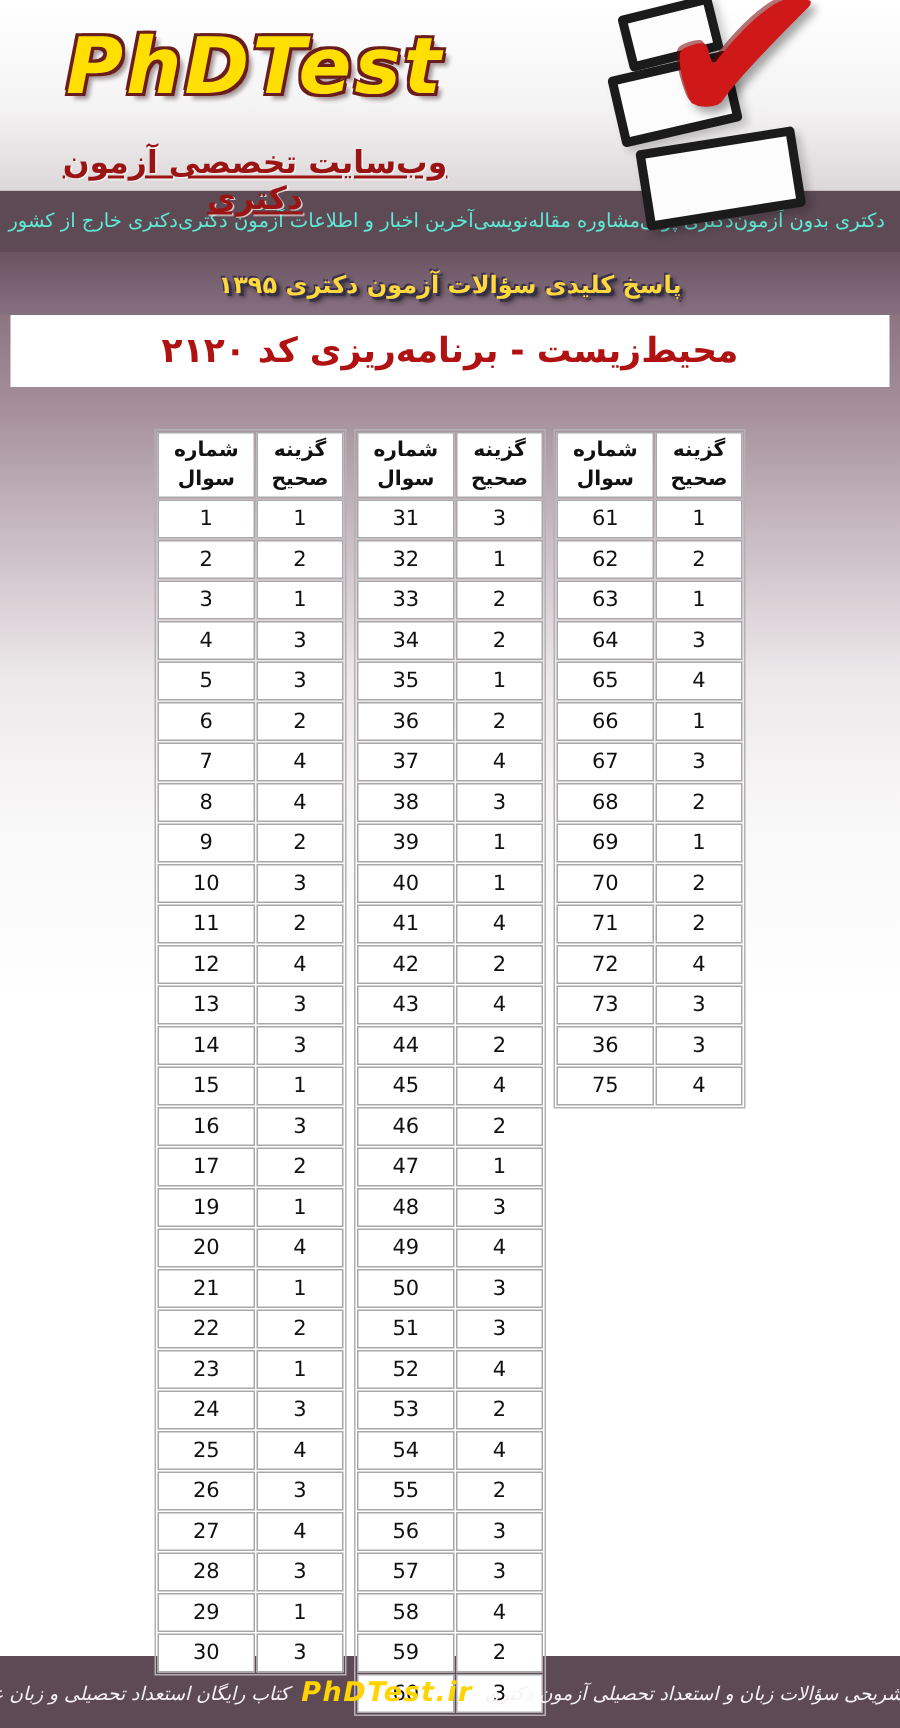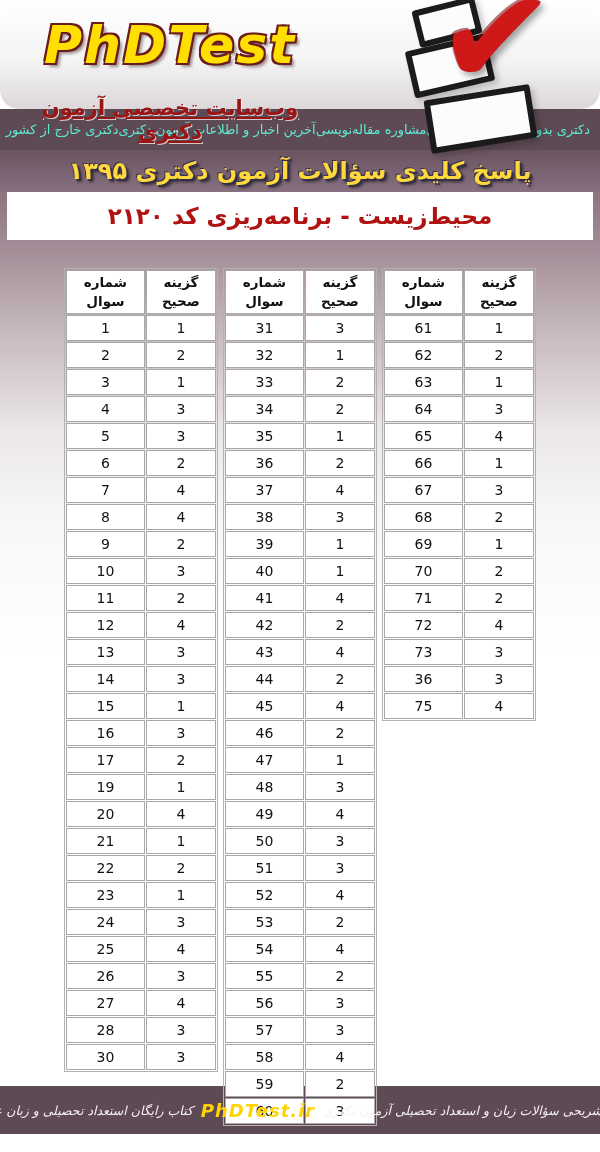--- a/index.html
+++ b/index.html
@@ -1,20 +1,20 @@
 <!DOCTYPE html>
 <html lang="fa" style="--nav-background: #5d4a54; --footer-background: #5d4a54; --page-title-yellow: #ffd83d; --logo-yellow: #ffdf00; --logo-outline-red: #6b1d1d; --tagline-red: #9b1414; --subject-red: #b01212; --checkmark-red: #cf1818; --site-yellow: #ffd400; --table-border-gray: #a8a8a8; --banner-mauve: #8d7580;"><head>
 <meta charset="utf-8">
 <style>
   html,body{margin:0;padding:0;}
   body{width:600px;background:#ffffff;font-family:"DejaVu Sans","Liberation Sans",sans-serif;}
   .page{position:relative;width:600px;height:1152px;overflow:hidden;background:#fff;}
 
   
-  .banner{position:relative;height:109px;background:linear-gradient(to bottom,#ffffff 0%,#f5f4f5 55%,#dcd7d9 100%);border-radius:19px;}
+  .banner{position:relative;height:127px;background:linear-gradient(to bottom,#ffffff 0%,#f5f4f5 55%,#dcd7d9 100%);}
   .banner-left{position:absolute;left:20px;top:6px;width:300px;text-align:center;}
   .logo{font-size:52px;font-weight:bold;font-style:italic;letter-spacing:2px;line-height:1.5;color:var(--logo-yellow,#ffdf00);
         text-shadow:-2px -2px 0 var(--logo-outline-red,#6b1d1d),2px -2px 0 var(--logo-outline-red,#6b1d1d),
                     -2px 2px 0 var(--logo-outline-red,#6b1d1d),2px 2px 0 var(--logo-outline-red,#6b1d1d),
                     4px 4px 3px rgba(60,30,30,.45);cursor:pointer;}
   .tagline{margin-top:12px;font-size:21px;font-weight:bold;direction:rtl;color:var(--tagline-red,#9b1414);
            text-shadow:1px 1px 0 rgba(255,255,255,.7);text-decoration:underline;}
   .checklist{position:absolute;right:0;top:0;width:215px;height:127px;}
   .cbox{position:absolute;background:#fcfcfc;border:6px solid #1b1b1b;border-radius:3px;box-shadow:3px 4px 6px rgba(0,0,0,.20);}
   .cbox1{width:52px;height:26px;left:30px;top:3px;transform:rotate(-14deg);}
@@ -24,30 +24,30 @@
              color:var(--checkmark-red,#cf1818);text-shadow:4px 4px 6px rgba(0,0,0,.35),-2px -2px 0 rgba(120,0,0,.55);
              transform:rotate(4deg);}
 
   
   nav{height:41px;background:var(--nav-background,#5d4a54);display:flex;align-items:center;justify-content:space-between;
       direction:rtl;padding:0 10px;}
   .nav-item{color:#5eead4;font-size:13px;white-space:nowrap;cursor:pointer;}
 
   
   .title-band{height:42px;background:linear-gradient(to bottom,#6a5461,#877080);display:flex;align-items:center;justify-content:center;}
-  .page-title{direction:rtl;color:var(--page-title-yellow,#ffd83d);font-size:24px;font-weight:bold;
+  .page-title{direction:rtl;color:var(--page-title-yellow,#ffd83d);font-size:16px;font-weight:bold;
               text-shadow:-1px -1px 0 #3a3050,2px 2px 0 #343048,3px 3px 3px rgba(0,0,0,.55);}
 
   
   .main{height:890px;background:linear-gradient(to bottom,#8d7580 0%,#a5909a 7%,#cbbec4 17%,#ece8ea 27%,#f9f8f8 38%,#ffffff 52%);}
   .subject-box{margin:0 7px;height:48px;background:#ffffff;display:flex;align-items:center;justify-content:center;}
   .subject-title{direction:rtl;color:var(--subject-red,#b01212);font-size:23px;font-weight:bold;}
 
   .tables{display:flex;justify-content:center;align-items:flex-start;gap:5px;padding-top:28px;}
-  table{border-collapse:separate;border-spacing:1px;border:1px solid #b5b0b3;width:154px;background:transparent;}
+  table{border-collapse:separate;border-spacing:1px;border:1px solid #b5b0b3;width:128px;background:transparent;}
   th,td{border:1px solid var(--table-border-gray,#a8a8a8);background:#ffffff;text-align:center;color:#111;}
   th{height:40px;font-size:13.5px;font-weight:bold;direction:rtl;line-height:1.4;}
   td{height:22px;font-size:14px;}
 
   
   .footer-gap{height:4px;background:#fff;}
   footer{height:48px;background:var(--footer-background,#5d4a54);display:flex;align-items:center;justify-content:center;
          gap:8px;direction:rtl;padding:0 6px;}
   .footer-text{color:#f6f1f3;font-size:12.5px;font-style:italic;white-space:nowrap;}
   .site-name{color:var(--site-yellow,#ffd400);font-size:18px;font-weight:bold;font-style:italic;letter-spacing:1px;cursor:pointer;}
@@ -197,20 +197,24 @@
             </tr>
             <tr>
               <td>27</td>
               <td>4</td>
             </tr>
             <tr>
               <td>28</td>
               <td>3</td>
             </tr>
             <tr>
+              <td>29</td>
+              <td>1</td>
+            </tr>
+            <tr>
               <td>30</td>
               <td>3</td>
             </tr>
           </tbody>
         </table>
       <table>
           <thead>
             <tr>
               <th><span>شماره</span><br><span>سوال</span></th>
               <th><span>گزینه</span><br><span>صحیح</span></th>

